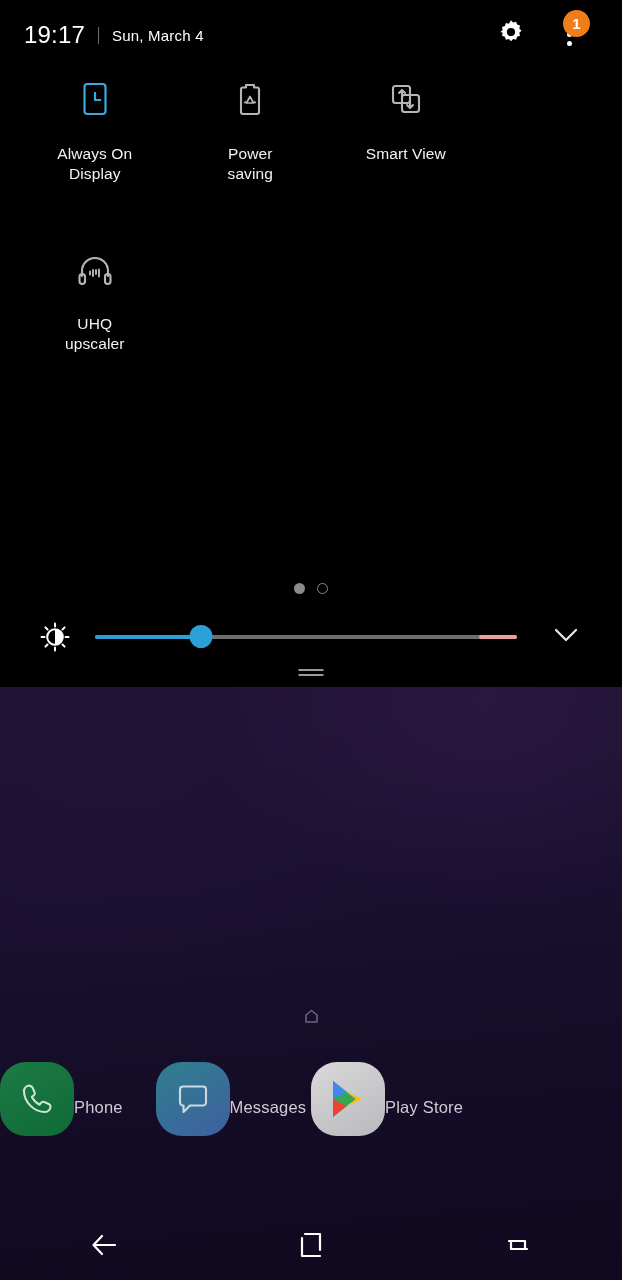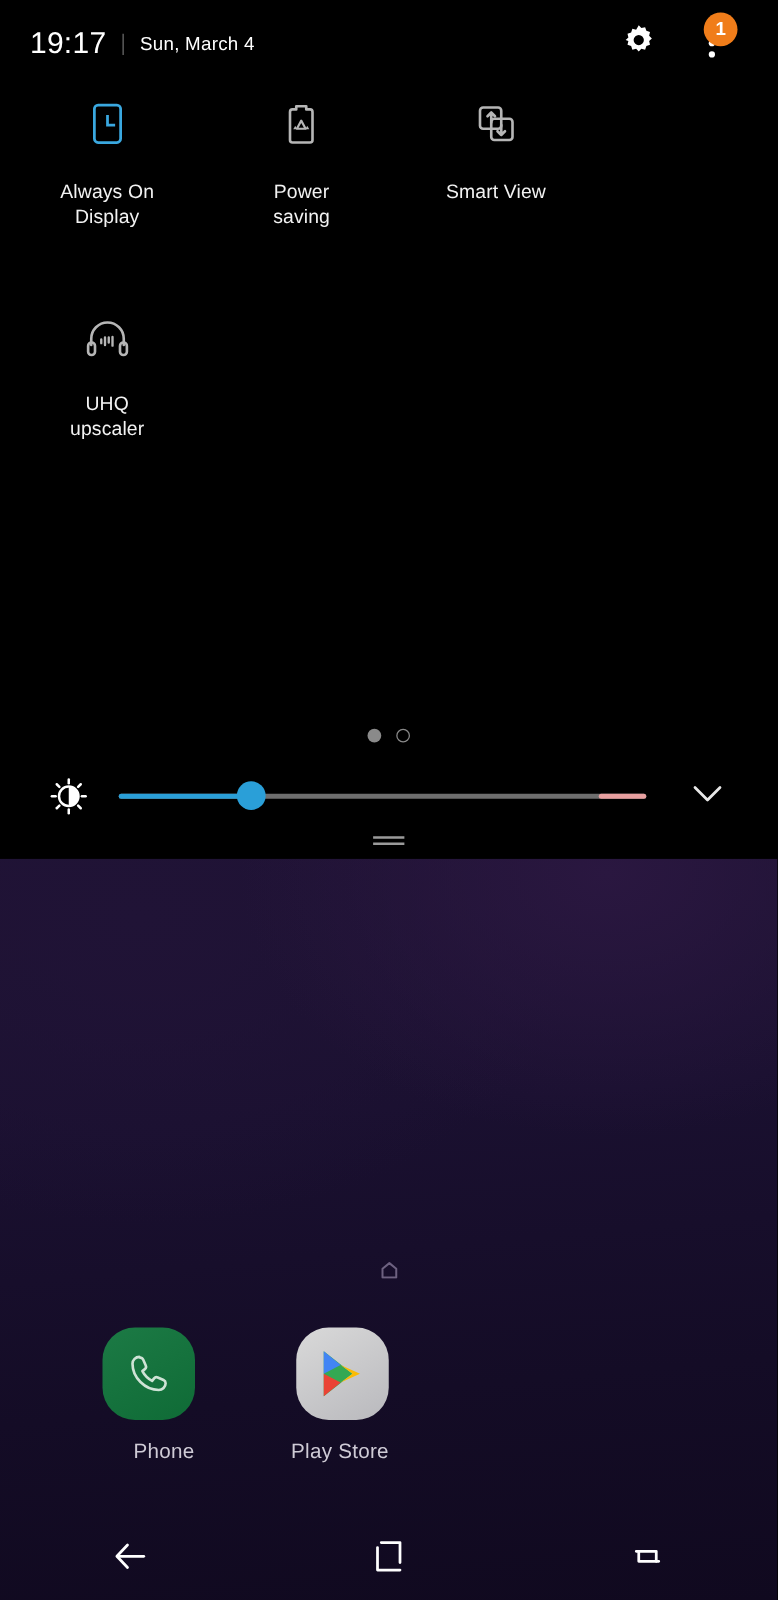--- a/index.html
+++ b/index.html
@@ -54,21 +54,21 @@
     position:absolute; left:563px; top:10px;
     width:27px; height:27px; border-radius:50%;
     background:#f07d1a; color:#fff;
     font-size:15px; font-weight:bold;
     display:flex; align-items:center; justify-content:center;
     z-index:5;
   }
 
   
   #toggle-grid {
-    position:absolute; left:8px; top:72px; width:548px;
+    position:absolute; left:17px; top:72px; width:548px;
   }
   .qs-row { display:flex; width:622px; }
   .qs-cell {
     width:155.5px;
     display:flex; flex-direction:column; align-items:center;
     padding-top:6px;
   }
   .qs-icon {
     width:46px; height:46px;
     display:flex; align-items:center; justify-content:center;
@@ -132,21 +132,21 @@
   #home-indicator {
     position:absolute; left:0; top:1009px; width:622px;
     display:flex; justify-content:center;
   }
 
   #dock {
     position:absolute; left:0; top:1062px; width:622px;
     display:flex;
   }
   .dock-item {
-    width:155.5px; display:flex; flex-direction:column; align-items:flex-end;
+    width:155.5px; display:flex; align-items:center;
   }
   .app-icon {
     width:74px; height:74px; border-radius:26px;
     display:flex; align-items:center; justify-content:center;
     overflow:hidden;
   }
   .app-label {
     margin-top:16px; color:#cfcbd6; font-size:16.5px; letter-spacing:.2px;
   }
   .icon-phone    { background:linear-gradient(150deg,#1c7a45 0%,#0f6b36 100%); }
@@ -182,20 +182,28 @@
 
       <div class="dock-item">
         <div class="app-icon icon-phone">
           <svg width="48" height="48" viewBox="0 0 48 48">
             <path d="M16.5 10.5c-3 0-5.5 2.5-5.5 5.5 0 11 10 21 21 21 3 0 5.5-2.5 5.5-5.5 0-1.2-.6-2-1.7-2.5l-4.6-2c-1.1-.5-2.2-.2-2.9.7l-1.6 2c-3.4-1.8-6-4.4-7.8-7.8l2-1.6c.9-.7 1.2-1.8.7-2.9l-2-4.6c-.5-1.1-1.4-1.7-2.6-1.7z" fill="none" stroke="#cfe3d6" stroke-width="2.1" stroke-linejoin="round"></path>
           </svg>
         </div>
         <div class="app-label">Phone</div>
       </div>
 
+      <div class="dock-item">
+        <div class="app-icon icon-messages">
+          <svg width="46" height="46" viewBox="0 0 46 46">
+            <path d="M10 13.5a3 3 0 0 1 3-3h20a3 3 0 0 1 3 3v13a3 3 0 0 1-3 3H20l-6.5 6.5V29.5h-.5a3 3 0 0 1-3-3z" fill="none" stroke="#cfd9e0" stroke-width="2.1" stroke-linejoin="round"></path>
+          </svg>
+        </div>
+        <div class="app-label">Messages</div>
+      </div>
 
       <div class="dock-item">
         <div class="app-icon icon-play">
           <svg width="40" height="42" viewBox="0 0 40 42">
             <path d="M5 3 L28 21 L5 39 Z" fill="#34a853"></path>
             <path d="M5 3 L28 21 L5 39 Z" fill="none"></path>
             <path d="M5 3 L18.5 14 L5 21 Z" fill="#4285f4"></path>
             <path d="M5 21 L18.5 28 L5 39 Z" fill="#ea4335"></path>
             <path d="M18.5 14 L34 21 L18.5 28 L28 21 Z" fill="#fbbc04"></path>
             <path d="M5 3 L34 21 L5 39 Z" fill="none" stroke="none"></path>

